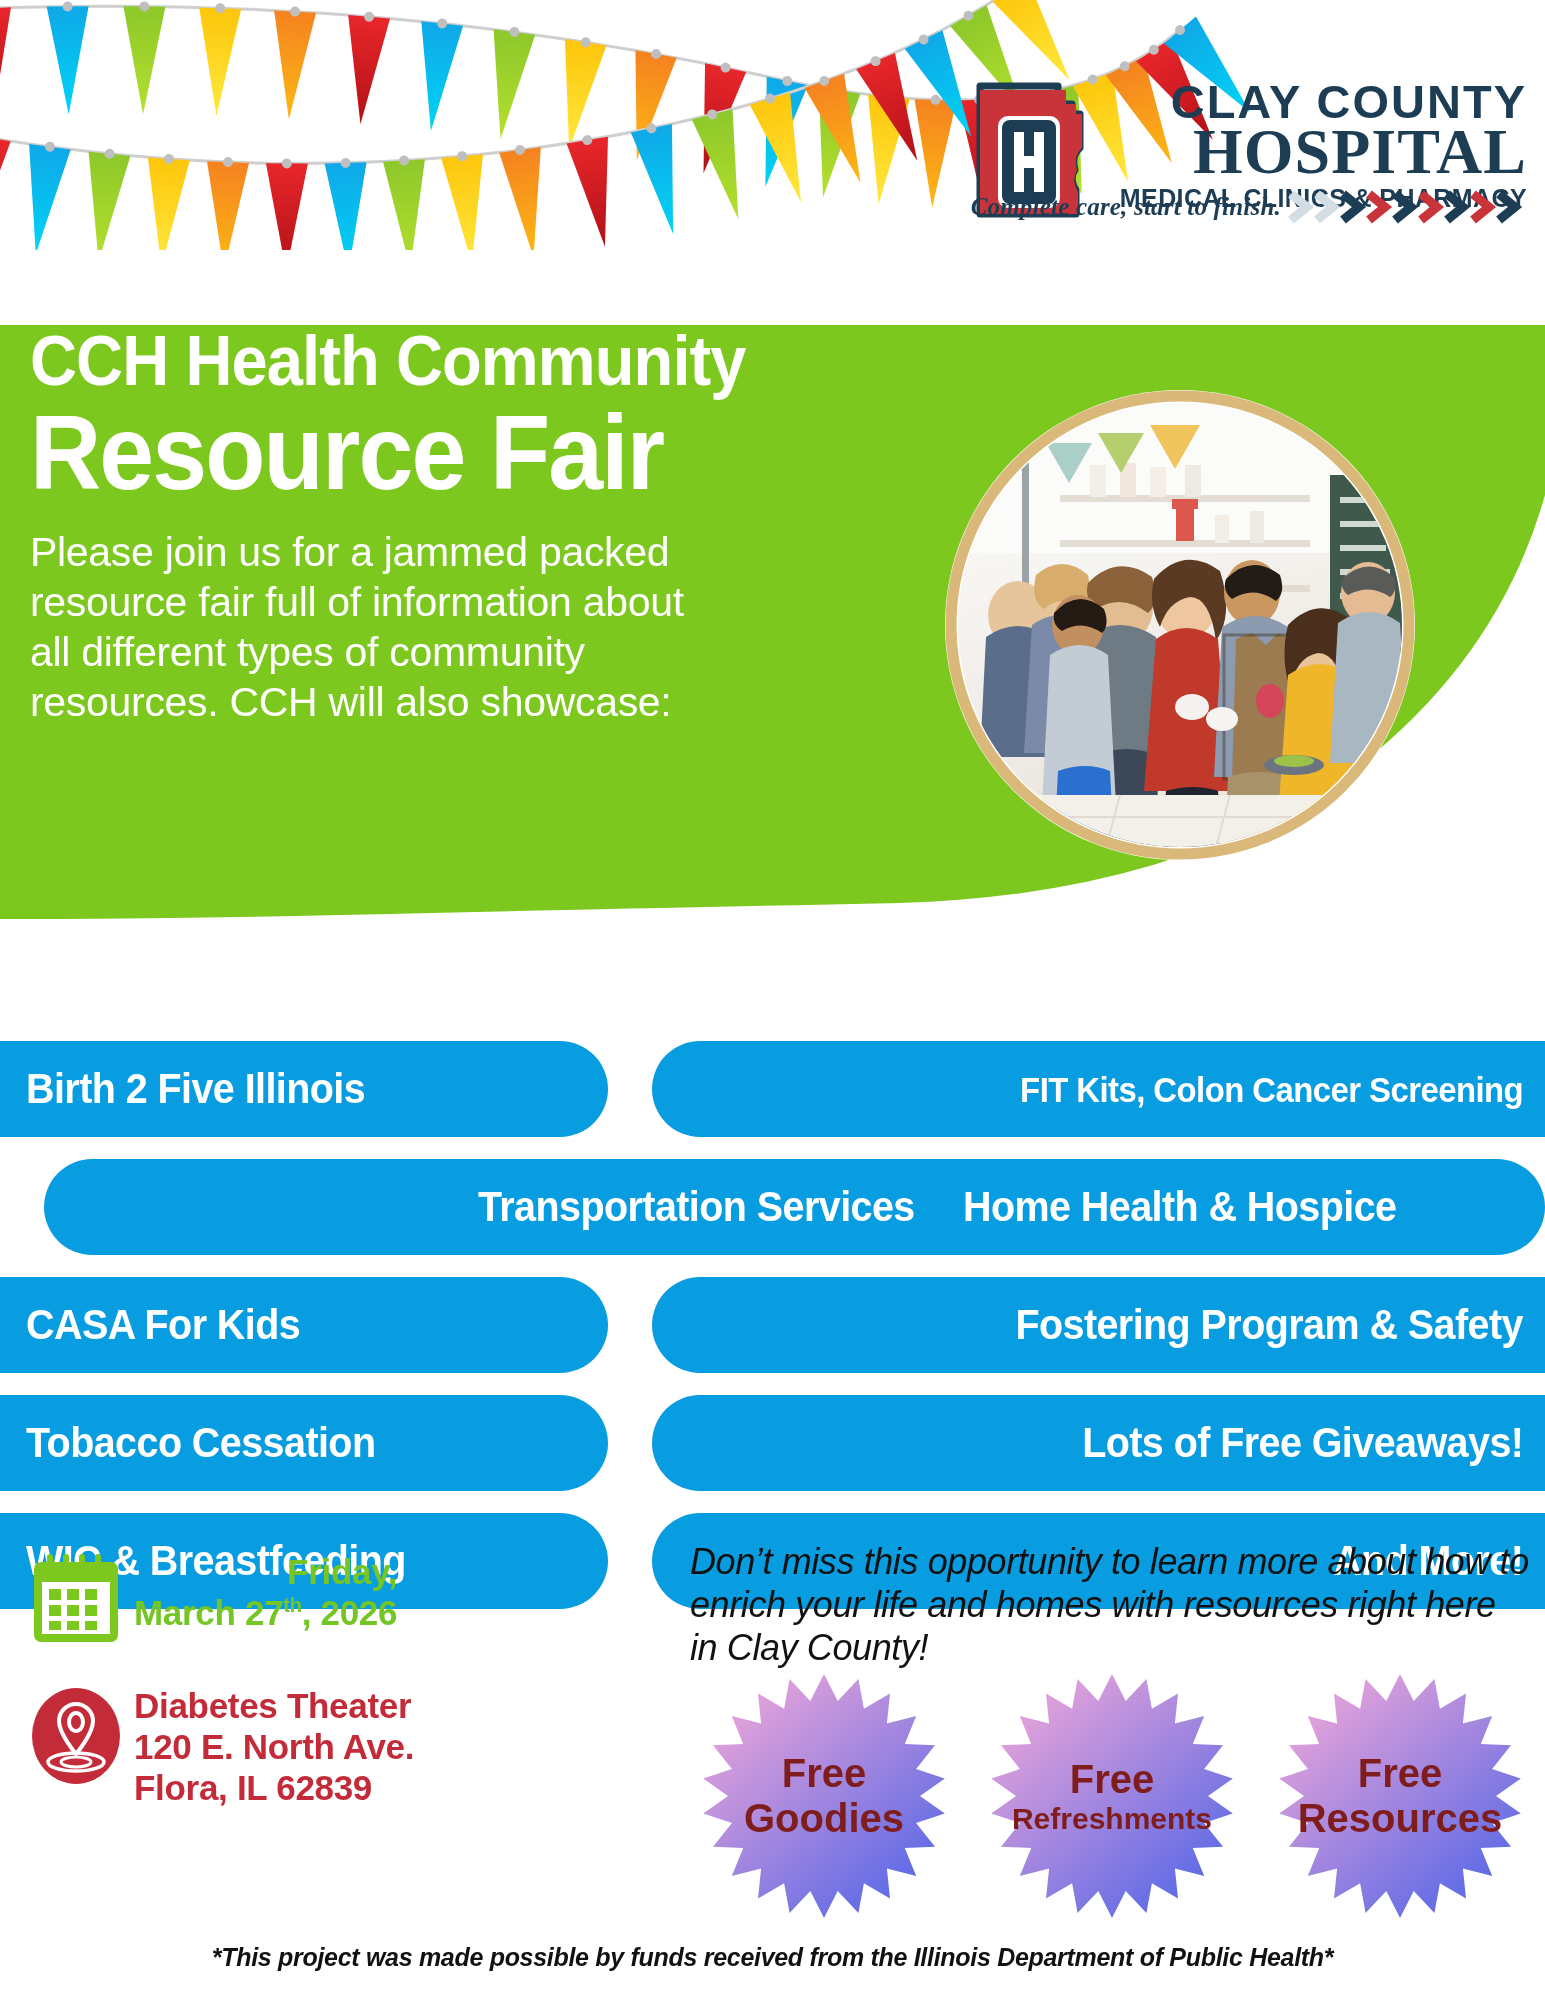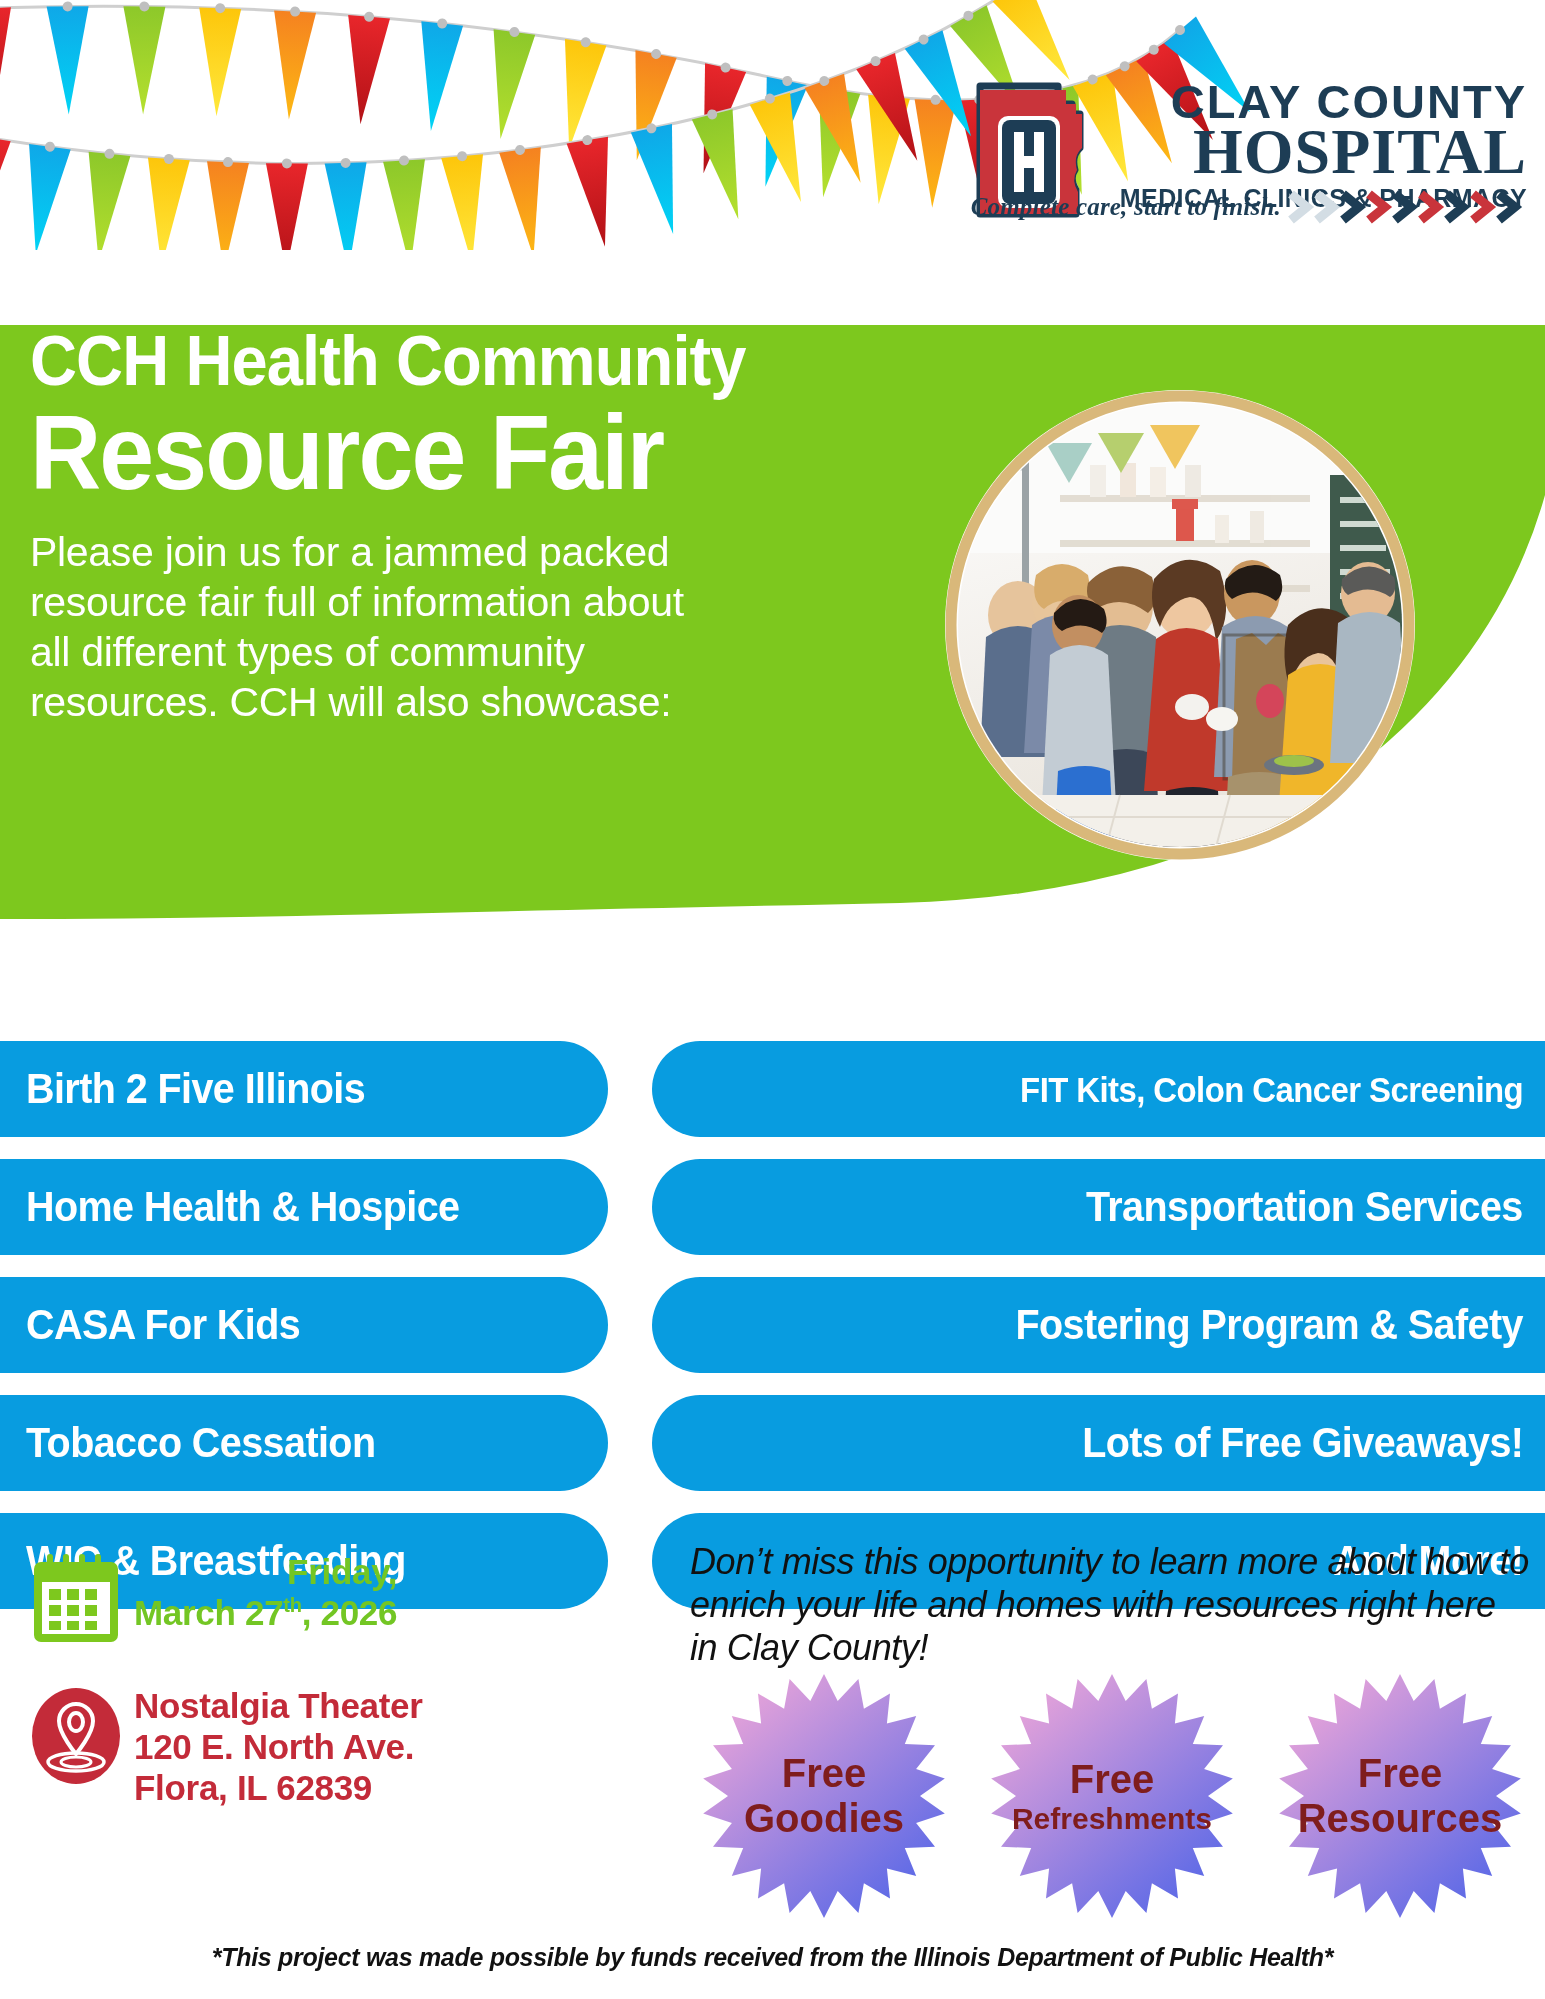--- a/index.html
+++ b/index.html
@@ -549,25 +549,25 @@
 <div id="pills">
     <div class="pill-row">
        <div class="pill left">
         <span>Birth 2 Five Illinois</span>
       </div>
        <div class="pill right sm">
         <span>FIT Kits, Colon Cancer Screening</span>
       </div>
      </div>
     <div class="pill-row">
+       <div class="pill right ">
+        <span>Transportation Services</span>
+      </div>
        <div class="pill left">
         <span>Home Health &amp; Hospice</span>
-      </div>
-       <div class="pill right ">
-        <span>Transportation Services</span>
       </div>
      </div>
     <div class="pill-row">
        <div class="pill left">
         <span>CASA For Kids</span>
       </div>
        <div class="pill right ">
         <span>Fostering Program &amp; Safety</span>
       </div>
      </div>
@@ -625,21 +625,21 @@
     <div class="info-ico">
       <svg width="92" height="100" viewBox="0 0 92 100">
         <ellipse cx="46" cy="50" rx="44" ry="48" fill="#c32b39"></ellipse>
         <path d="M46,18 a17,17 0 0 1 17,17 c0,13 -17,33 -17,33 s-17,-20 -17,-33 a17,17 0 0 1 17,-17 Z" fill="none" stroke="#ffffff" stroke-width="4"></path>
         <ellipse cx="46" cy="36" rx="7" ry="9" fill="none" stroke="#ffffff" stroke-width="4"></ellipse>
         <ellipse cx="46" cy="76" rx="28" ry="9" fill="none" stroke="#ffffff" stroke-width="3.5"></ellipse>
         <ellipse cx="46" cy="76" rx="15" ry="5" fill="none" stroke="#ffffff" stroke-width="3"></ellipse>
       </svg>
     </div>
     <div class="info-txt">
-      <div class="place-txt">Nostalgia Theater</div>
+      <div class="place-txt">Diabetes Theater</div>
       <div class="place-txt">120 E. North Ave.</div>
       <div class="place-txt">Flora, IL 62839</div>
     </div>
   </div>
 
 </div>
 
 <div id="promo">Don’t miss this opportunity to learn more about how to enrich your life and homes with resources right here in Clay County!</div>
 
 <div id="bursts">

